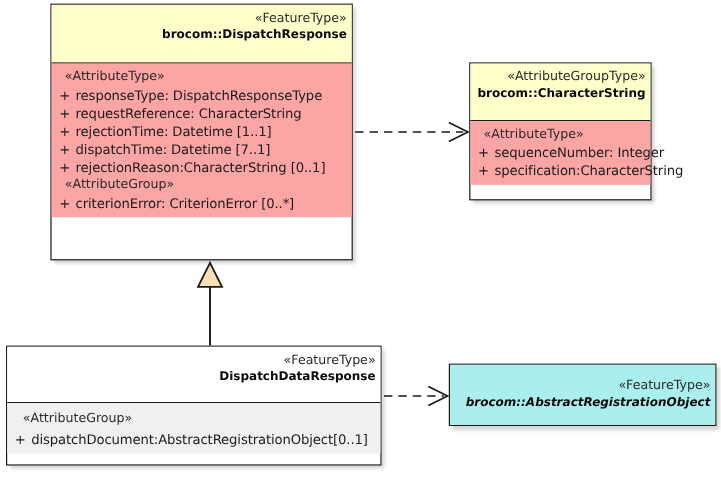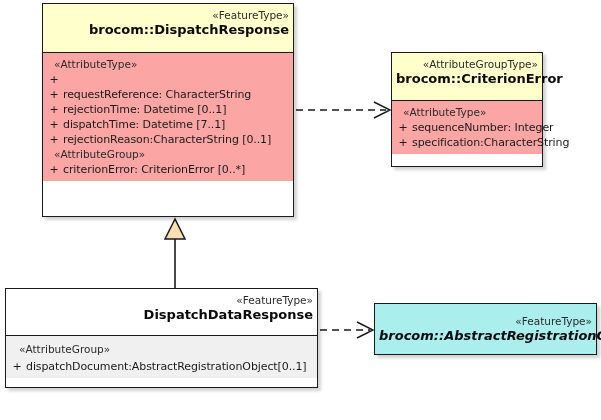--- a/index.html
+++ b/index.html
@@ -33,21 +33,21 @@
     box-sizing: border-box;
     padding: 4px 2px 4px 2px;
   }
   .stereotype {
     font-size: 10.5px;
     color: #2b2b2b;
     line-height: 14px;
     white-space: nowrap;
   }
   .classname {
-    font-size: 13px;
+    font-size: 10px;
     font-weight: bold;
     color: #0a0a0a;
     line-height: 15px;
     white-space: nowrap;
   }
   .classname.abstract { font-style: italic; }
 
   
   .group-label {
     font-size: 10.5px;
@@ -113,28 +113,29 @@
   <div class="uml-class theme-yellow" style="left:42px; top:3px; width:252px; height:214px;">
     <div class="uml-header" style="height:49px;">
       <div class="stereotype">«FeatureType»</div>
       <div class="classname">brocom::DispatchResponse</div>
     </div>
     <div class="uml-body">
       <div class="group-label">«AttributeType»</div>
 
       <div class="attr-row">
         <span class="attr-vis">+</span>
+        <span class="attr-text">responseType: DispatchResponseType</span>
       </div>
       <div class="attr-row">
         <span class="attr-vis">+</span>
         <span class="attr-text">requestReference: CharacterString</span>
       </div>
       <div class="attr-row">
         <span class="attr-vis">+</span>
-        <span class="attr-text">rejectionTime: Datetime [0..1]</span>
+        <span class="attr-text">rejectionTime: Datetime [1..1]</span>
       </div>
       <div class="attr-row">
         <span class="attr-vis">+</span>
         <span class="attr-text">dispatchTime: Datetime [7..1]</span>
       </div>
       <div class="attr-row">
         <span class="attr-vis">+</span>
         <span class="attr-text">rejectionReason:CharacterString [0..1]</span>
       </div>
 
@@ -142,21 +143,21 @@
       <div class="attr-row">
         <span class="attr-vis">+</span>
         <span class="attr-text">criterionError: CriterionError [0..*]</span>
       </div>
     </div>
   </div>
 
   <div class="uml-class theme-yellow" style="left:391px; top:52px; width:152px; height:115px;">
     <div class="uml-header" style="height:48px;">
       <div class="stereotype">«AttributeGroupType»</div>
-      <div class="classname">brocom::CriterionError</div>
+      <div class="classname">brocom::CharacterString</div>
     </div>
     <div class="uml-body">
       <div class="group-label">«AttributeType»</div>
       <div class="attr-row">
         <span class="attr-vis">+</span>
         <span class="attr-text">sequenceNumber: Integer</span>
       </div>
       <div class="attr-row">
         <span class="attr-vis">+</span>
         <span class="attr-text">specification:CharacterString</span>

